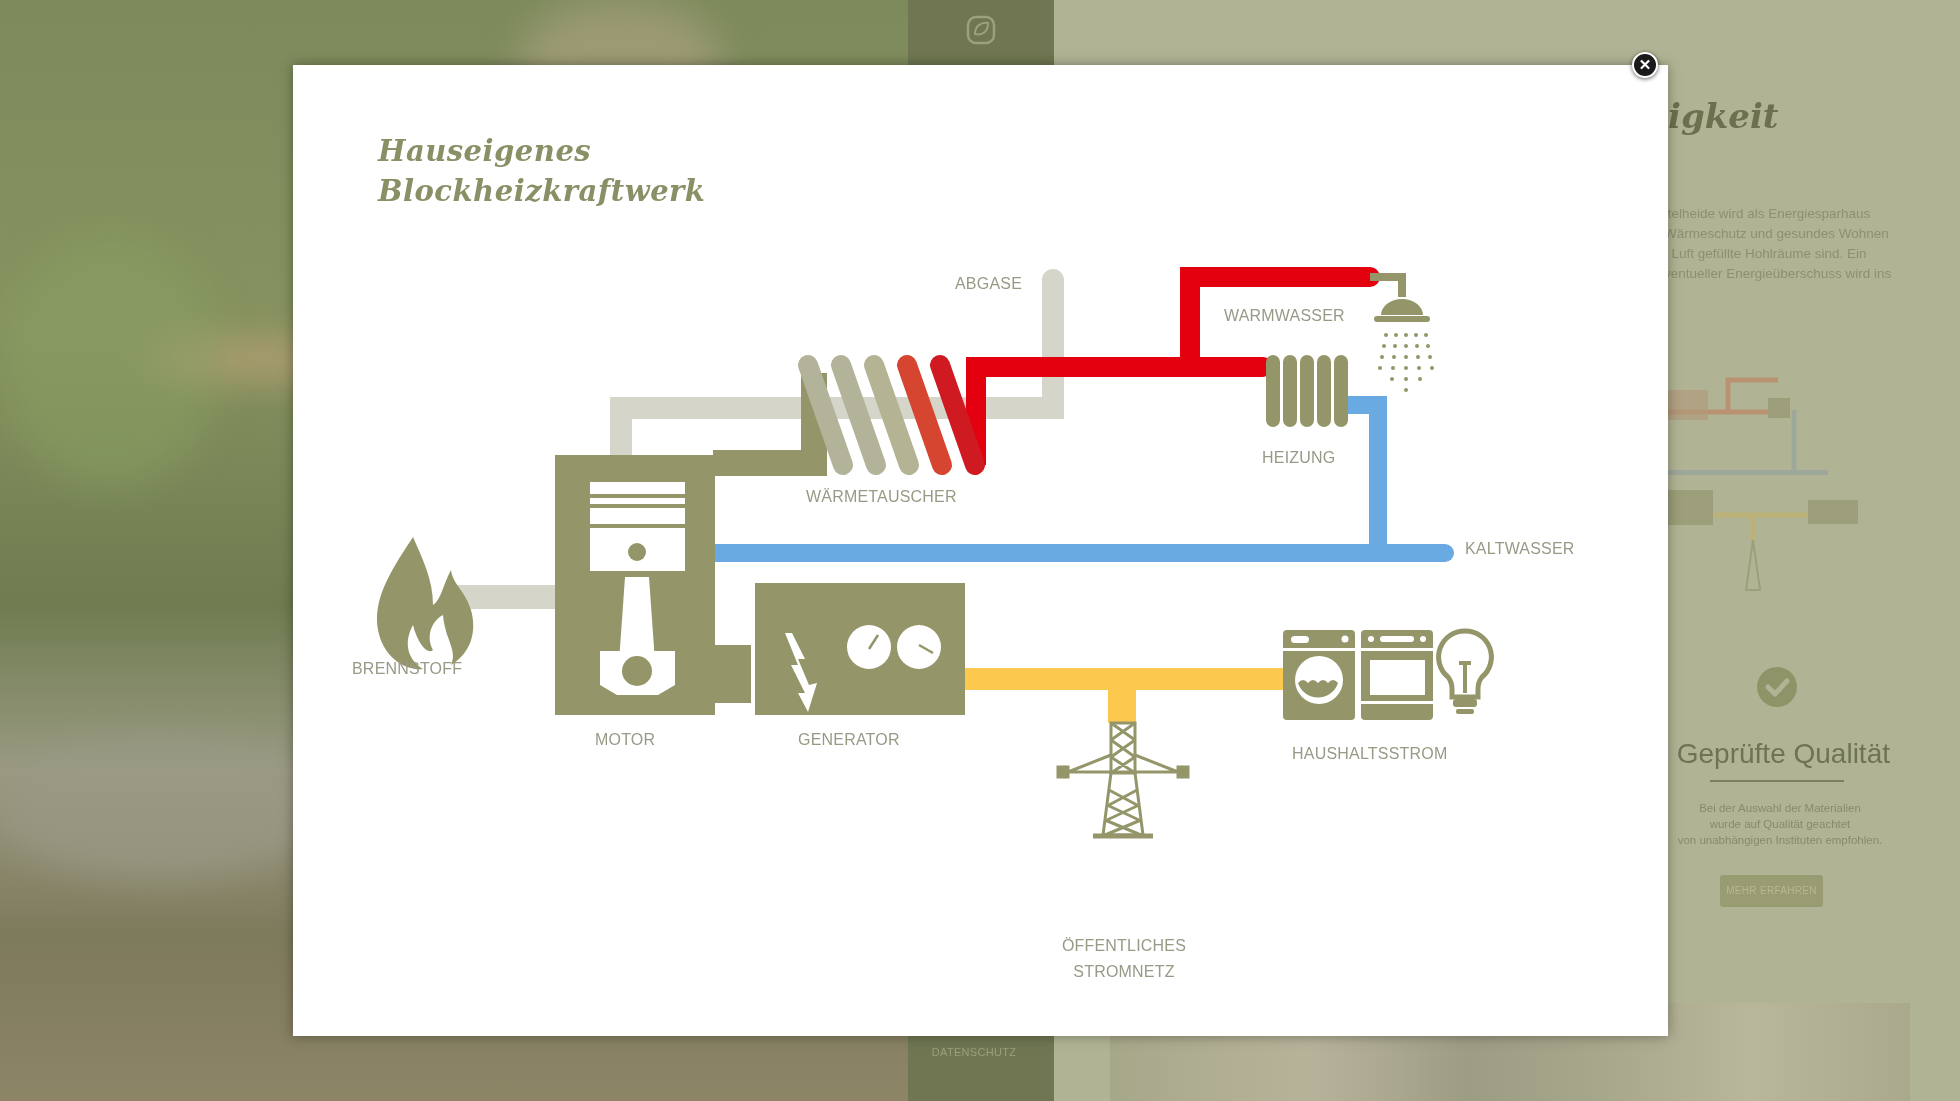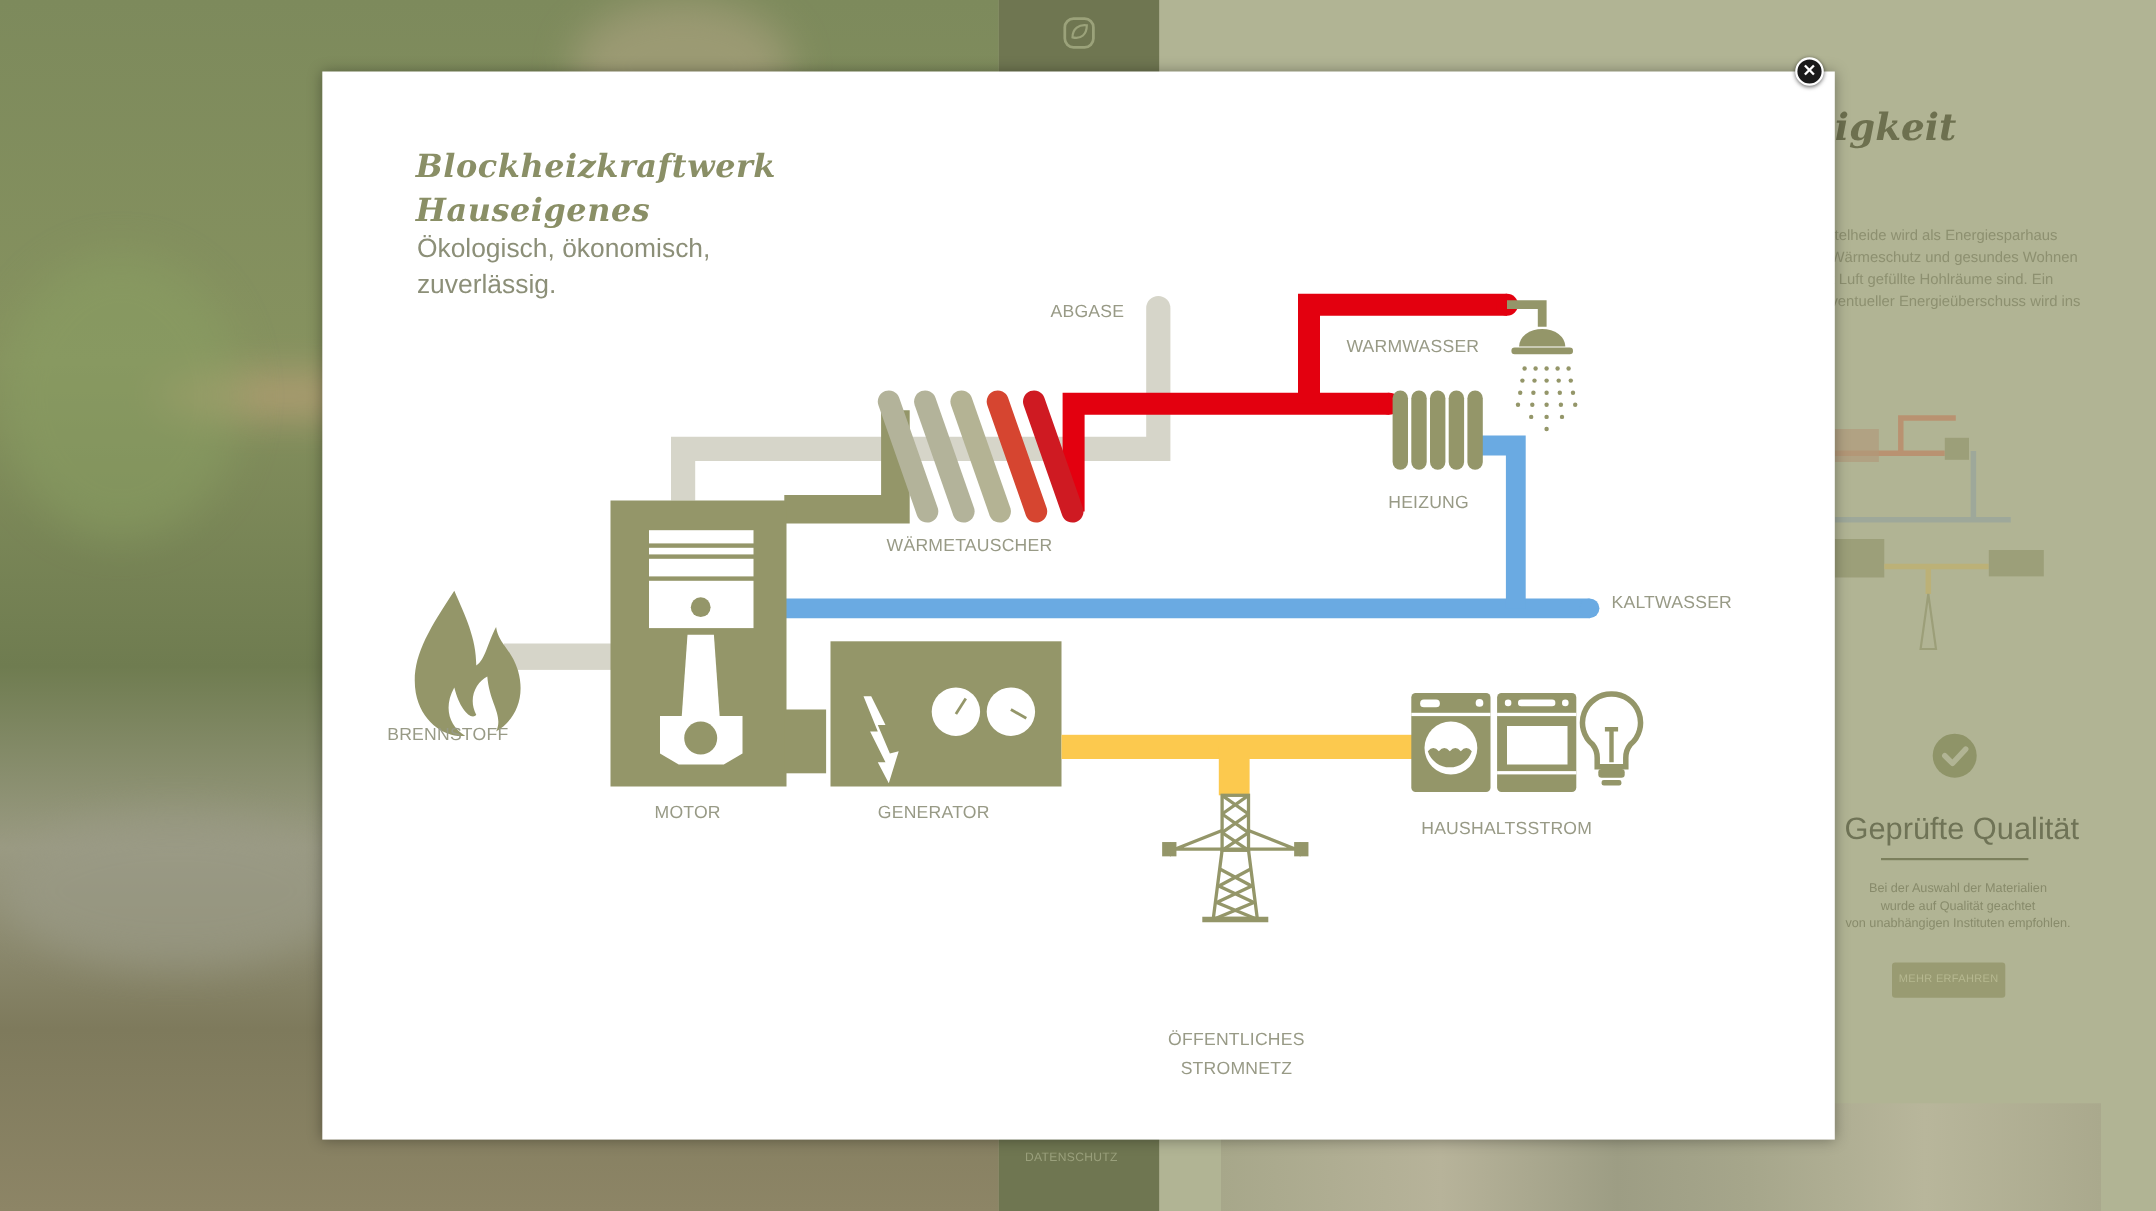--- a/index.html
+++ b/index.html
@@ -76,26 +76,22 @@
   <div>Bei der Auswahl der Materialien</div>
   <div>wurde auf Qualität geachtet</div>
   <div>von unabhängigen Instituten empfohlen.</div>
 </div>
 <div class="rp-btn">MEHR ERFAHREN</div>
 <div class="photos"></div>
 
 <div class="modal">
 
   <div class="m-title">
+    <div>Hauseigenes</div>
     <div>Blockheizkraftwerk</div>
-    <div>Hauseigenes</div>
-  </div>
-  <div class="m-sub">
-    <div>Ökologisch, ökonomisch,</div>
-    <div>zuverlässig.</div>
   </div>
 
   <svg class="diagram" width="1375" height="971" viewBox="0 0 1375 971">
     <defs>
       <linearGradient id="coilgrad" x1="0" y1="0" x2="1" y2="0">
         <stop offset="0" stop-color="#b3b39a"></stop>
         <stop offset="0.55" stop-color="#b3b39a"></stop>
         <stop offset="0.7" stop-color="#e4412a"></stop>
         <stop offset="1" stop-color="#c8101e"></stop>
       </linearGradient>

